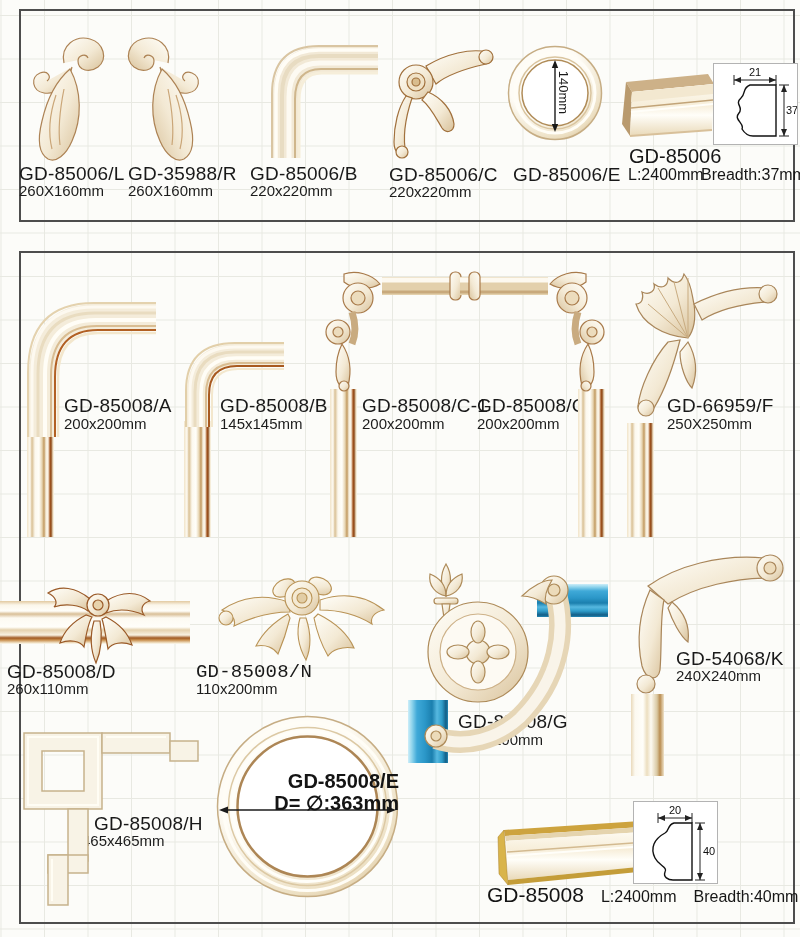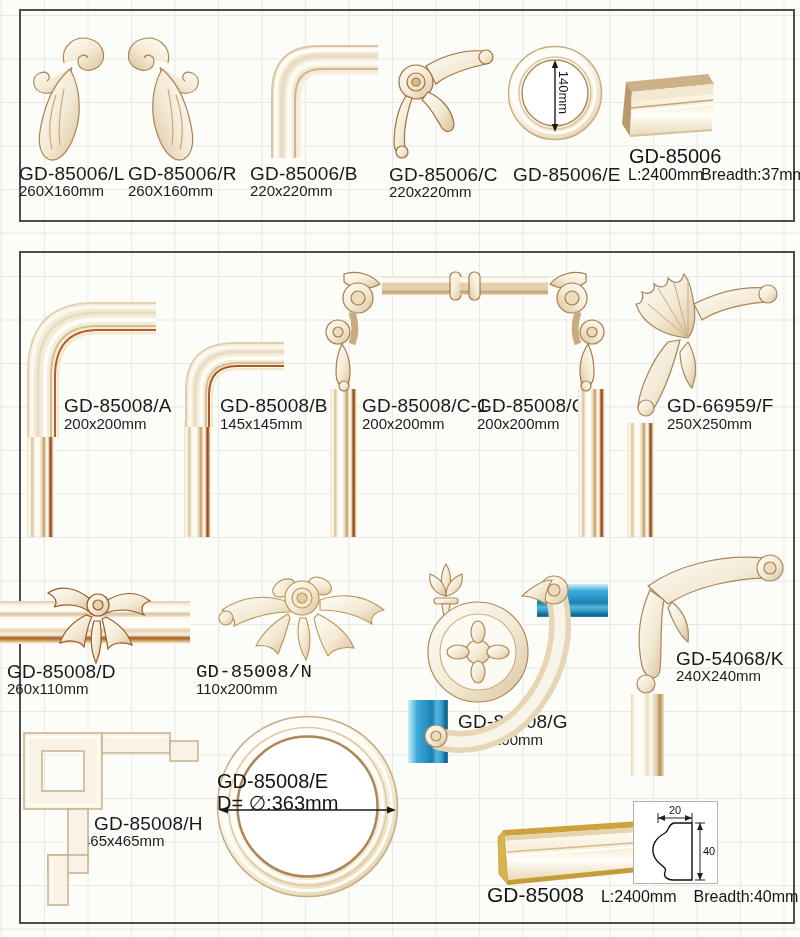--- a/index.html
+++ b/index.html
@@ -24,21 +24,21 @@
   .vstrip-k{position:absolute;width:33px;z-index:3;
     background:linear-gradient(to right,#e9d9ba 0px,#fcf9f0 4px,#fffef9 12px,#ecdebf 16px,#fdfaf2 20px,#d9c8a2 26px,#b98c50 29px,#efe4cc 33px);}
   .hband{position:absolute;height:43px;z-index:3;
     background:linear-gradient(to bottom,#e2c9a0 0px,#fbf6ea 4px,#fffef9 10px,#d9bf97 13px,#fdfaf2 17px,#fffef9 26px,#e5d2ae 29px,#f8f1e1 34px,#a05a22 37px,#c98f4e 39px,#f2e6cd 42px,#fdfaf2 43px);}
   .bstrip-h{position:absolute;z-index:3;
     background:linear-gradient(to bottom,#cdeef9 0px,#8fd4ec 3px,#3fa9d8 7px,#2b97c8 14px,#1b7fae 19px,#56b8e0 23px,#2e9cc9 27px,#135e86 31px,#2488b5 33px);}
   .bstrip-v{position:absolute;z-index:3;
     background:linear-gradient(to right,#cdeef9 0px,#8fd4ec 4px,#3fa9d8 9px,#2b97c8 17px,#1b7fae 24px,#56b8e0 29px,#2e9cc9 34px,#135e86 38px,#2488b5 40px);}
   .img{z-index:4;}
   .pbox{position:absolute;background:#ffffff;border:1px solid #b3b3b3;z-index:6;}
-  .ringlabel{position:absolute;z-index:7;text-align:left;font-weight:normal;color:#141414;}
+  .ringlabel{position:absolute;z-index:7;text-align:right;font-weight:bold;color:#141414;}
   .rot90{position:absolute;z-index:7;font-size:13px;color:#1a1a1a;text-align:center;transform:rotate(90deg);}
   svg{display:block;}
   text{font-family:"Liberation Sans",sans-serif;}
 </style>
 </head>
 <body>
 
 <div id="page">
 
   <svg width="0" height="0" style="position:absolute" aria-hidden="true">
@@ -126,24 +126,45 @@
   <svg class="abs img" style="left:618px;top:68px;" width="102" height="76" viewBox="0 0 102 76">
     <polygon points="8,14 90,6 96,16 14,24" fill="#cdb188"></polygon>
     <polygon points="8,14 14,24 12,68 4,56" fill="#b99a6e"></polygon>
     <polygon points="14,24 96,16 94,62 12,68" fill="url(#gFace)"></polygon>
     <polygon points="14,24 96,16 95,26 13,34" fill="#f3e8d0"></polygon>
     <path d="M13 40 L95 32" stroke="#c2a478" stroke-width="1.5" fill="none"></path>
     <path d="M13 44 L95 36" stroke="#fffef9" stroke-width="2" fill="none"></path>
     <path d="M12 68 L94 62" stroke="#d8c09a" stroke-width="2" fill="none"></path>
   </svg>
 
+  <div class="pbox" style="left:713px;top:63px;width:83px;height:80px;">
+    <svg width="83" height="80" viewBox="0 0 83 80">
+      <text x="41" y="12" font-size="11" text-anchor="middle" fill="#111">21</text>
+      <g stroke="#222" stroke-width="1" fill="#222">
+        <line x1="20" y1="16" x2="62" y2="16"></line>
+          <line x1="20" y1="11" x2="20" y2="21"></line>
+          <line x1="62" y1="11" x2="62" y2="21"></line>
+        <path d="M20 16 l7 -3 v6 z" stroke="none"></path>
+          <path d="M62 16 l-7 -3 v6 z" stroke="none"></path>
+      </g>
+      <path d="M62 21 H36 C28 24 32 30 27 34 C20 40 30 43 25 49 C19 56 31 59 28 65 C31 70 35 72 39 72 H62 Z" fill="#ffffff" stroke="#111" stroke-width="1.4"></path>
+      <g stroke="#222" stroke-width="1" fill="#222">
+        <line x1="70" y1="21" x2="70" y2="72"></line>
+          <line x1="65" y1="21" x2="75" y2="21"></line>
+          <line x1="65" y1="72" x2="75" y2="72"></line>
+        <path d="M70 21 l-3 7 h6 z" stroke="none"></path>
+          <path d="M70 72 l-3 -7 h6 z" stroke="none"></path>
+      </g>
+      <text x="72" y="50" font-size="11" fill="#111">37</text>
+    </svg>
+  </div>
 
   <div class="code" style="left:19px;top:163px;">GD-85006/L</div>
   <div class="size" style="left:19px;top:182px;">260X160mm</div>
-  <div class="code" style="left:128px;top:163px;">GD-85006/R</div>
+  <div class="code" style="left:128px;top:163px;">GD-35988/R</div>
   <div class="size" style="left:128px;top:182px;">260X160mm</div>
   <div class="code" style="left:250px;top:163px;">GD-85006/B</div>
   <div class="size" style="left:250px;top:182px;">220x220mm</div>
   <div class="code" style="left:389px;top:164px;">GD-85006/C</div>
   <div class="size" style="left:389px;top:183px;">220x220mm</div>
   <div class="code" style="left:513px;top:164px;">GD-85006/E</div>
   <div class="code-lg" style="left:629px;top:145px;">GD-85006</div>
   <div class="spec abs" style="left:628px;top:166px;">L:2400mm</div>
   <div class="spec abs" style="left:701px;top:166px;">Breadth:37mm</div>
 

